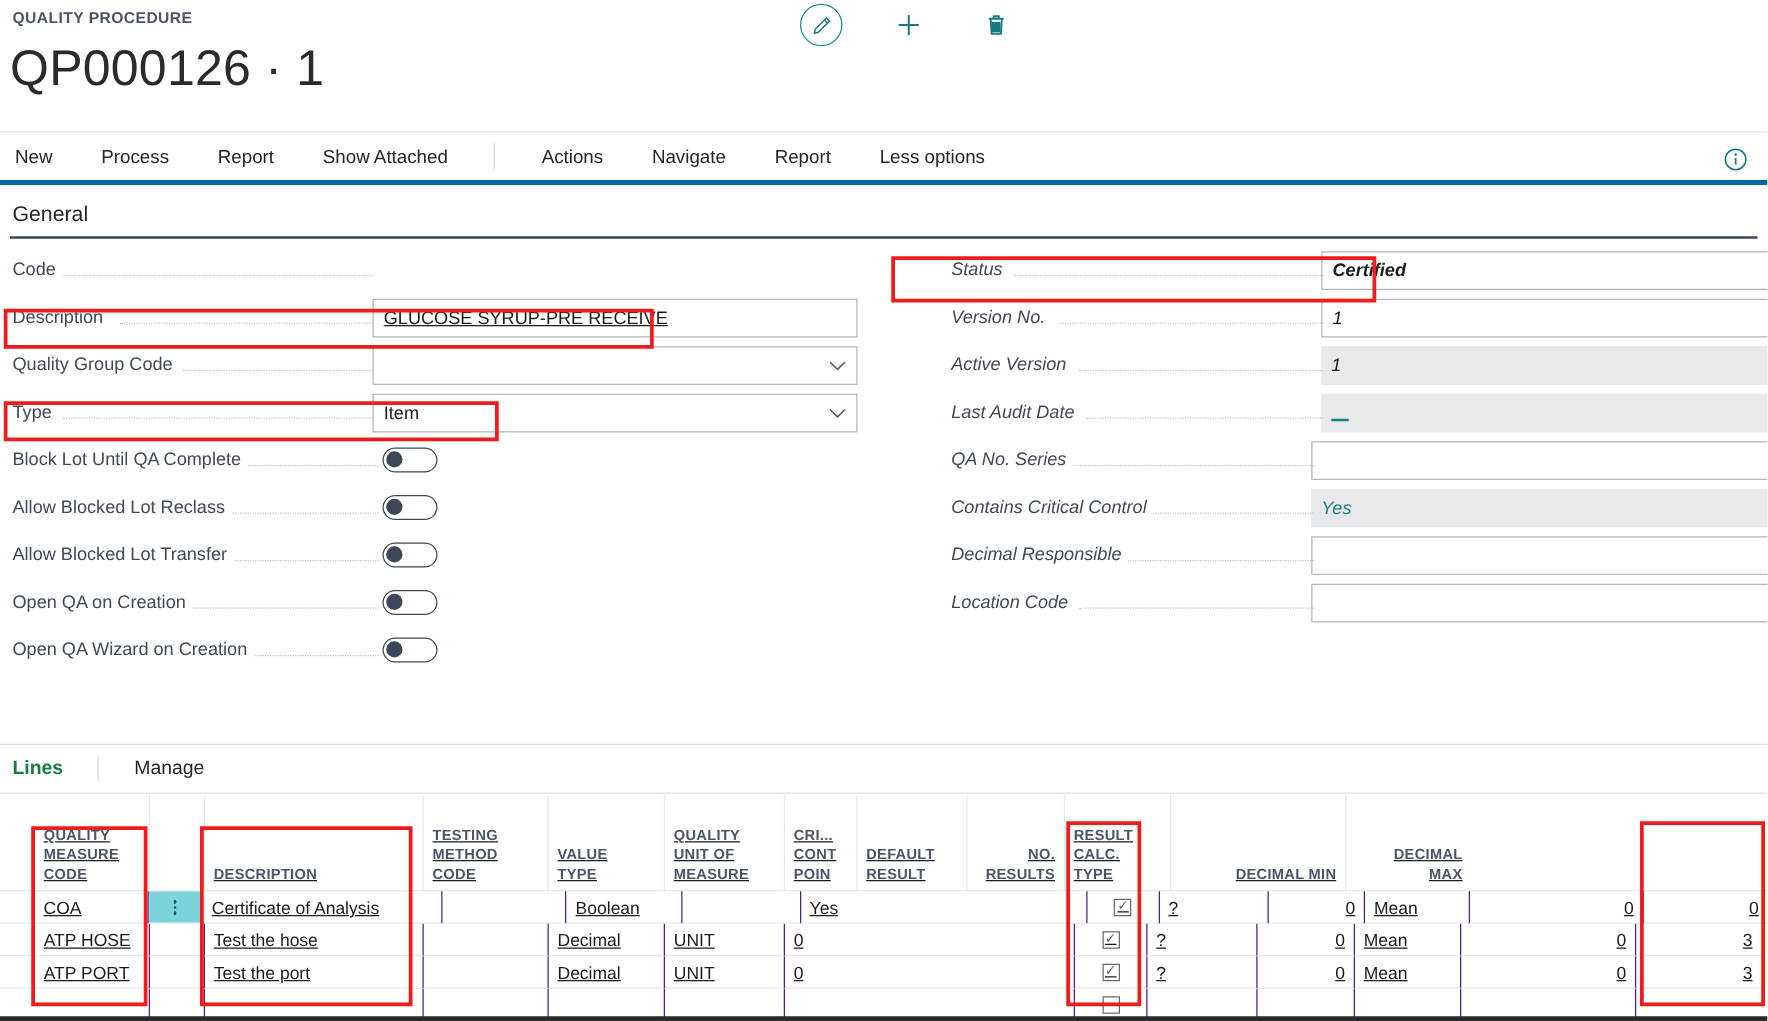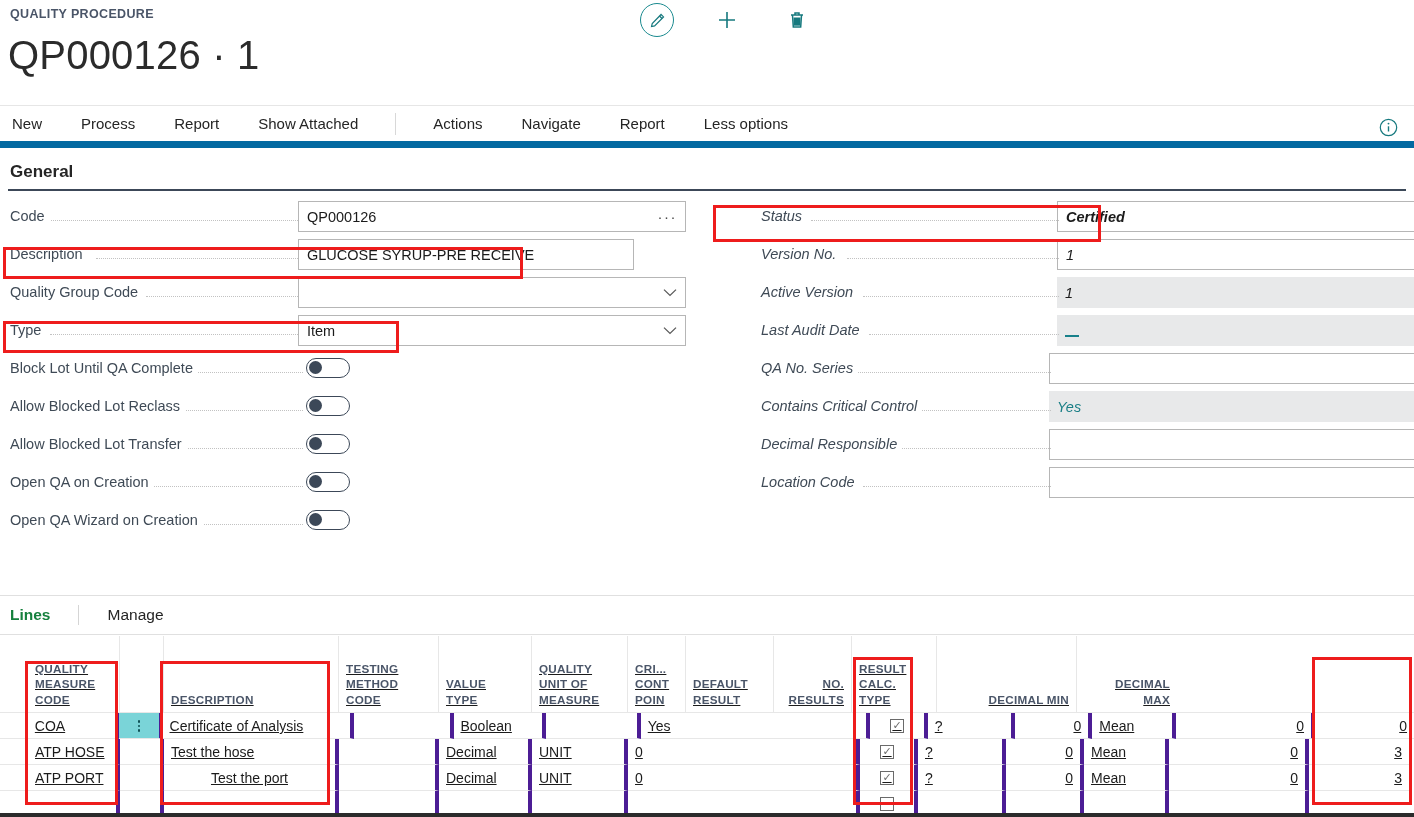--- a/index.html
+++ b/index.html
@@ -29,33 +29,33 @@
   .icon-circle {
     width:34px; height:34px; border-radius:50%;
     border:1.3px solid #1a8a8f; display:flex; align-items:center; justify-content:center;
     color:#16797e;
   }
   .ic-plain { width:34px; height:34px; display:flex; align-items:center; justify-content:center; color:#16797e; }
 
   
   .ribbon {
     position:relative; height:43px;
-    border-top:1px solid #e6e6e6; border-bottom:7px solid #0369a1;
+    border-top:1px solid #e6e6e6; border-bottom:4px solid #0369a1;
     display:flex; align-items:center; padding-left:10px;
   }
   .ribbon-item {
     font-size:15px; color:#252525; margin-right:35px; white-space:nowrap;
     padding:4px 2px;
   }
   .ribbon-sep { width:1px; height:22px; background:#d8d8d8; margin-right:35px; }
   .ribbon-info { position:absolute; right:15px; top:11px; color:#16797e; }
 
   
   .section-title {
-    font-size:17px; font-weight:700; color:#252525;
+    font-size:17px; font-weight:400; color:#252525;
     padding:14px 0 7px 10px;
   }
   .section-rule { height:2px; background:#3c4858; margin:0 8px 0 8px; }
 
   
   .form-area { position:relative; height:400px; }
   .col { position:absolute; top:8px; }
   .col-left  { left:8px;  width:680px; }
   .col-right { left:759px; width:690px;font-style:italic; }
 
@@ -112,21 +112,21 @@
     font-size:11.7px; font-weight:700; color:#4a5568;
     letter-spacing:.25px; line-height:15.5px;
     padding:8px 7px 5px 7px;
     border-right:1px solid #e7e7e7;
     display:flex; align-items:flex-end;
     height:76px; overflow:hidden; white-space:pre-line;
   }
   .gc {
     font-size:14px; color:#1b1b1b;
     padding:0 7px; height:26px; line-height:26px;
-    border-right:4px solid #4c1d95; border-bottom:1px solid #e7e7e7;
+    border-right:1px solid #4c1d95; border-bottom:1px solid #e7e7e7;
     overflow:hidden; white-space:nowrap;
   }
   .gh.r, .gc.r { justify-content:flex-end; text-align:right; }
   .gh.c, .gc.c { justify-content:center; text-align:center; }
   .gc.c { display:flex; align-items:center; justify-content:center; }
   .rowtop { border-top:1px solid #e7e7e7; }
   .cbox {
     width:14px; height:14px; border:1px solid #6a6a6a; background:#fff;
     display:flex; align-items:center; justify-content:center;
     color:#6a6a6a; font-size:11px; line-height:1;
@@ -195,32 +195,26 @@
 <div class="section-title">General</div>
 <div class="section-rule"></div>
 
 <div class="form-area">
 
   <div class="col col-left">
 
     <div class="frow">
       <div class="flabel">Code</div>
       <div class="fdots" style="left:40px; right:390px;"></div>
-      <div class="fctrl" style="left:290px; width:388px;">
-        <div class="inp" style="height:31px;">
-          <span>QP000126</span>
-          <span class="ellipsis">···</span>
-        </div>
-      </div>
     </div>
 
     <div class="frow">
       <div class="flabel">Description</div>
       <div class="fdots" style="left:88px; right:390px;"></div>
-      <div class="fctrl" style="left:290px; width:336px;">
+      <div class="fctrl" style="left:290px; width:388px;text-decoration:underline;">
         <div class="inp">
           <span>GLUCOSE SYRUP-PRE RECEIVE</span>
         </div>
       </div>
     </div>
 
     <div class="frow">
       <div class="flabel">Quality Group Code</div>
       <div class="fdots" style="left:138px; right:390px;"></div>
       <div class="fctrl" style="left:290px; width:388px;">
@@ -488,21 +482,21 @@
     <div class="gc r" style="width:78px;">0</div>
     <div class="gc" style="width:85px;">Mean</div>
     <div class="gc r" style="width:140px;">0</div>
     <div class="gc r" style="width:100px;border-right:none;">3</div>
   </div>
 
   <div class="grow">
     <div class="gc" style="width:28px;border-right:none;"></div>
     <div class="gc" style="width:92px;">ATP PORT</div>
     <div class="gc" style="width:44px;"></div>
-    <div class="gc" style="width:175px;text-align:center;">Test the port</div>
+    <div class="gc" style="width:175px;">Test the port</div>
     <div class="gc" style="width:100px;"></div>
     <div class="gc" style="width:93px;">Decimal</div>
     <div class="gc" style="width:96px;">UNIT</div>
     <div class="gc" style="width:232px;">0</div>
     <div class="gc c" style="width:58px;">
       <span class="cbox">✓</span>
     </div>
     <div class="gc" style="width:88px;">?</div>
     <div class="gc r" style="width:78px;">0</div>
     <div class="gc" style="width:85px;">Mean</div>

